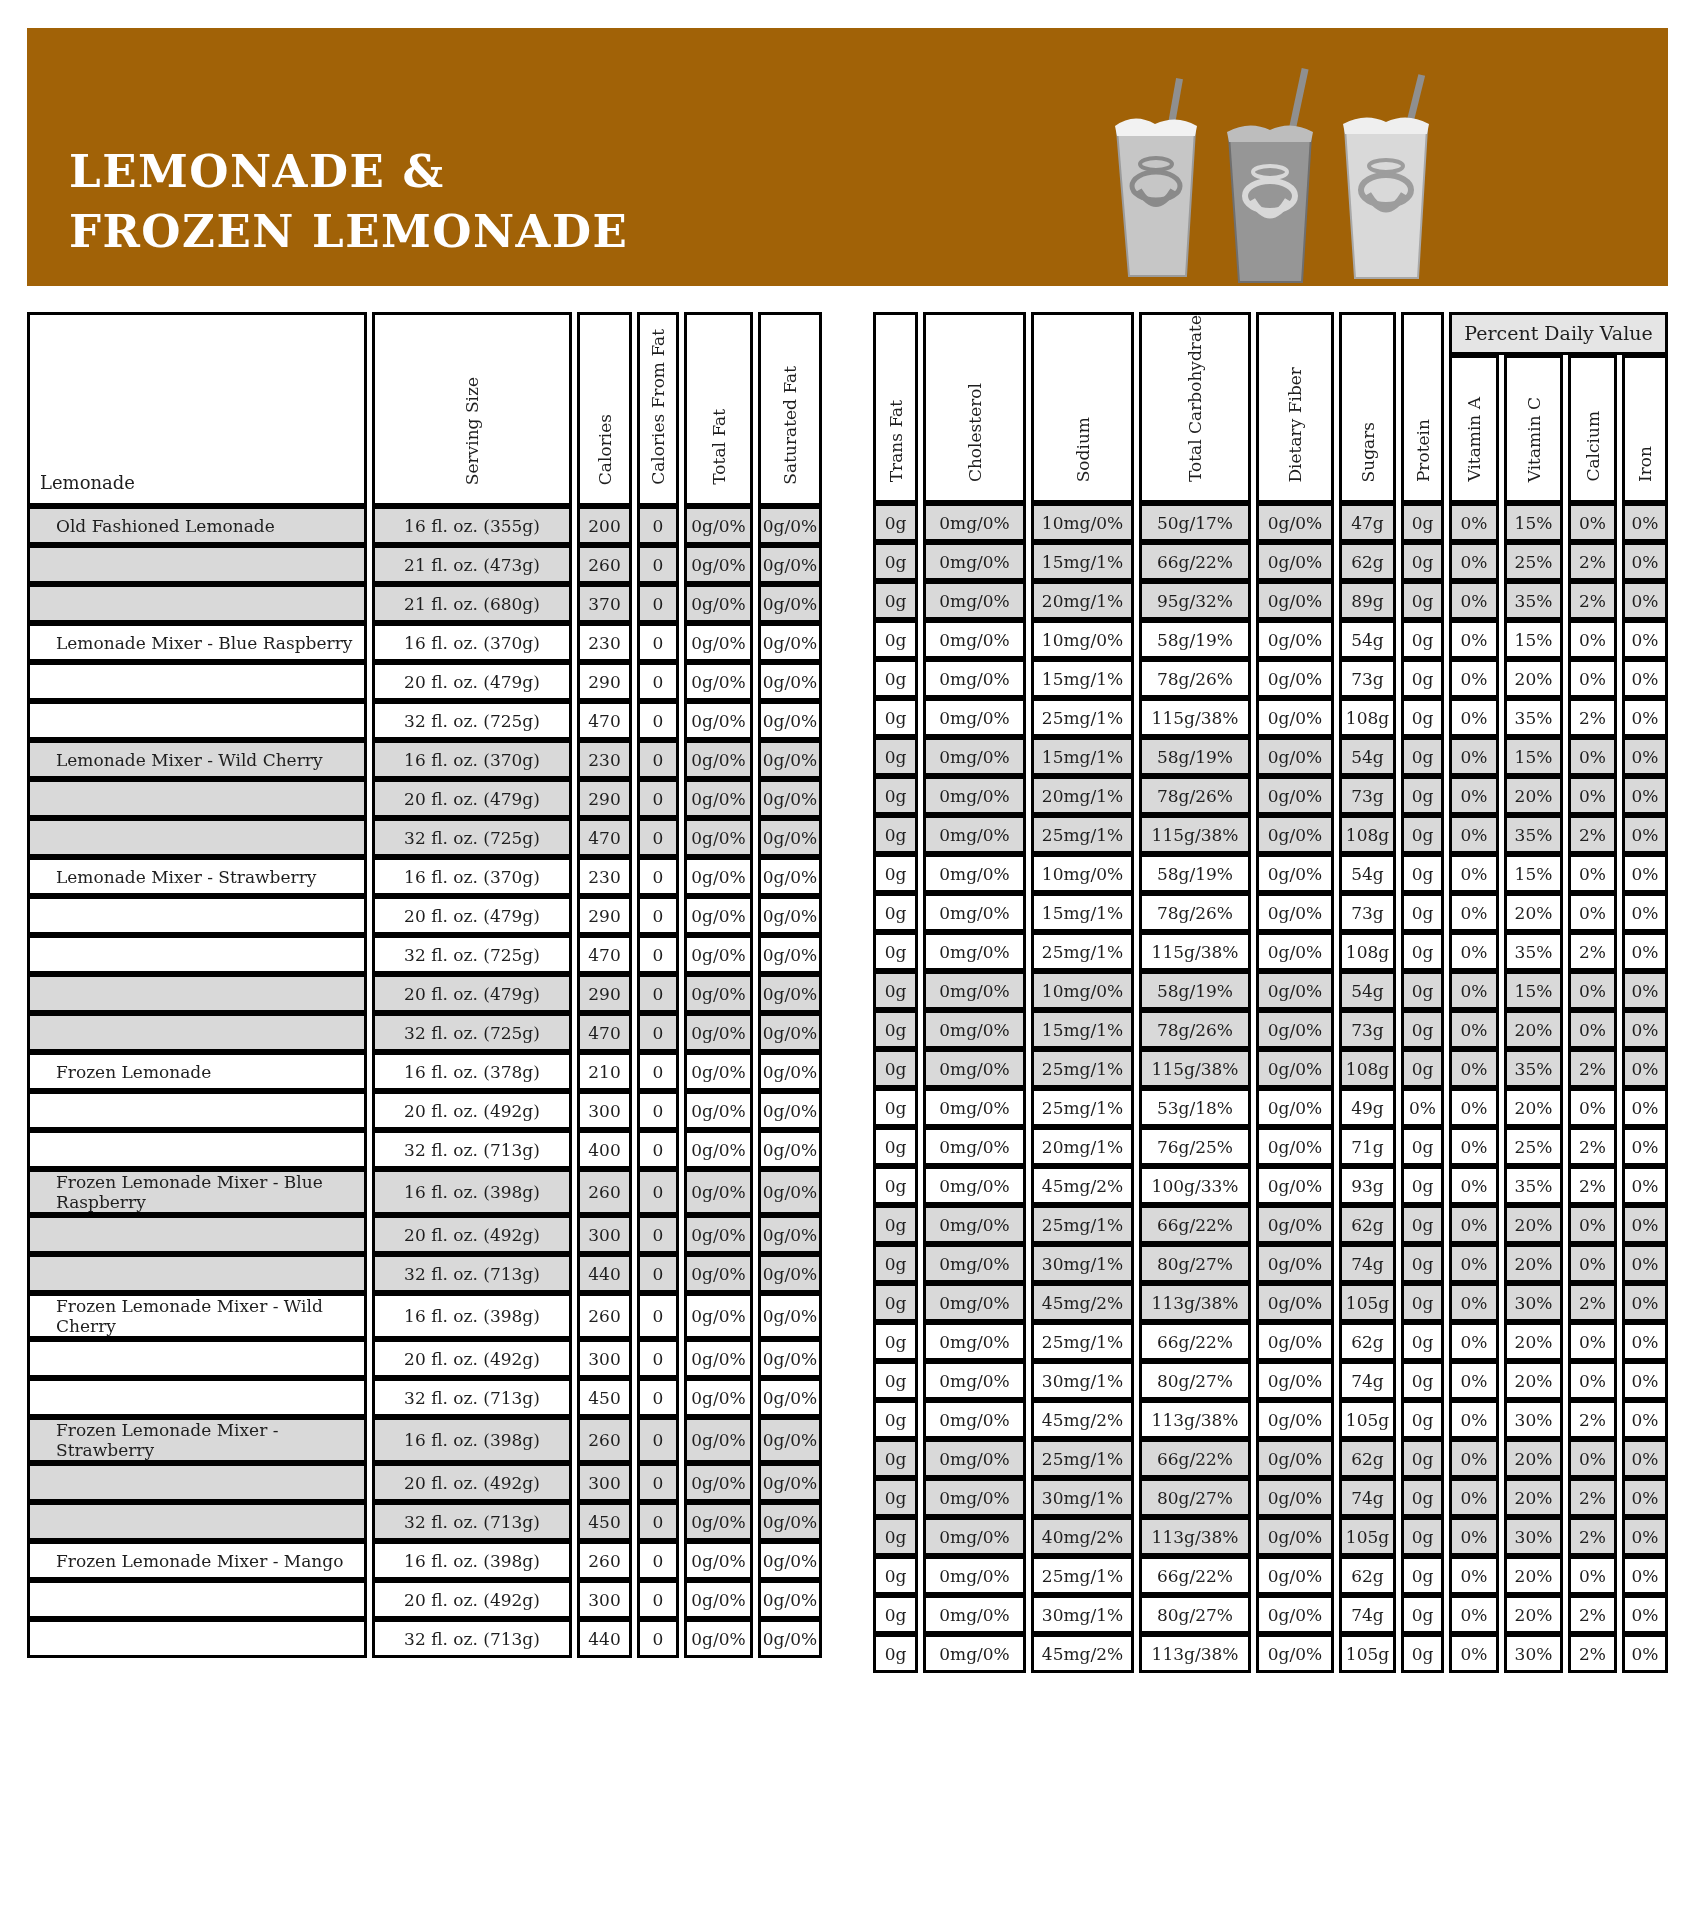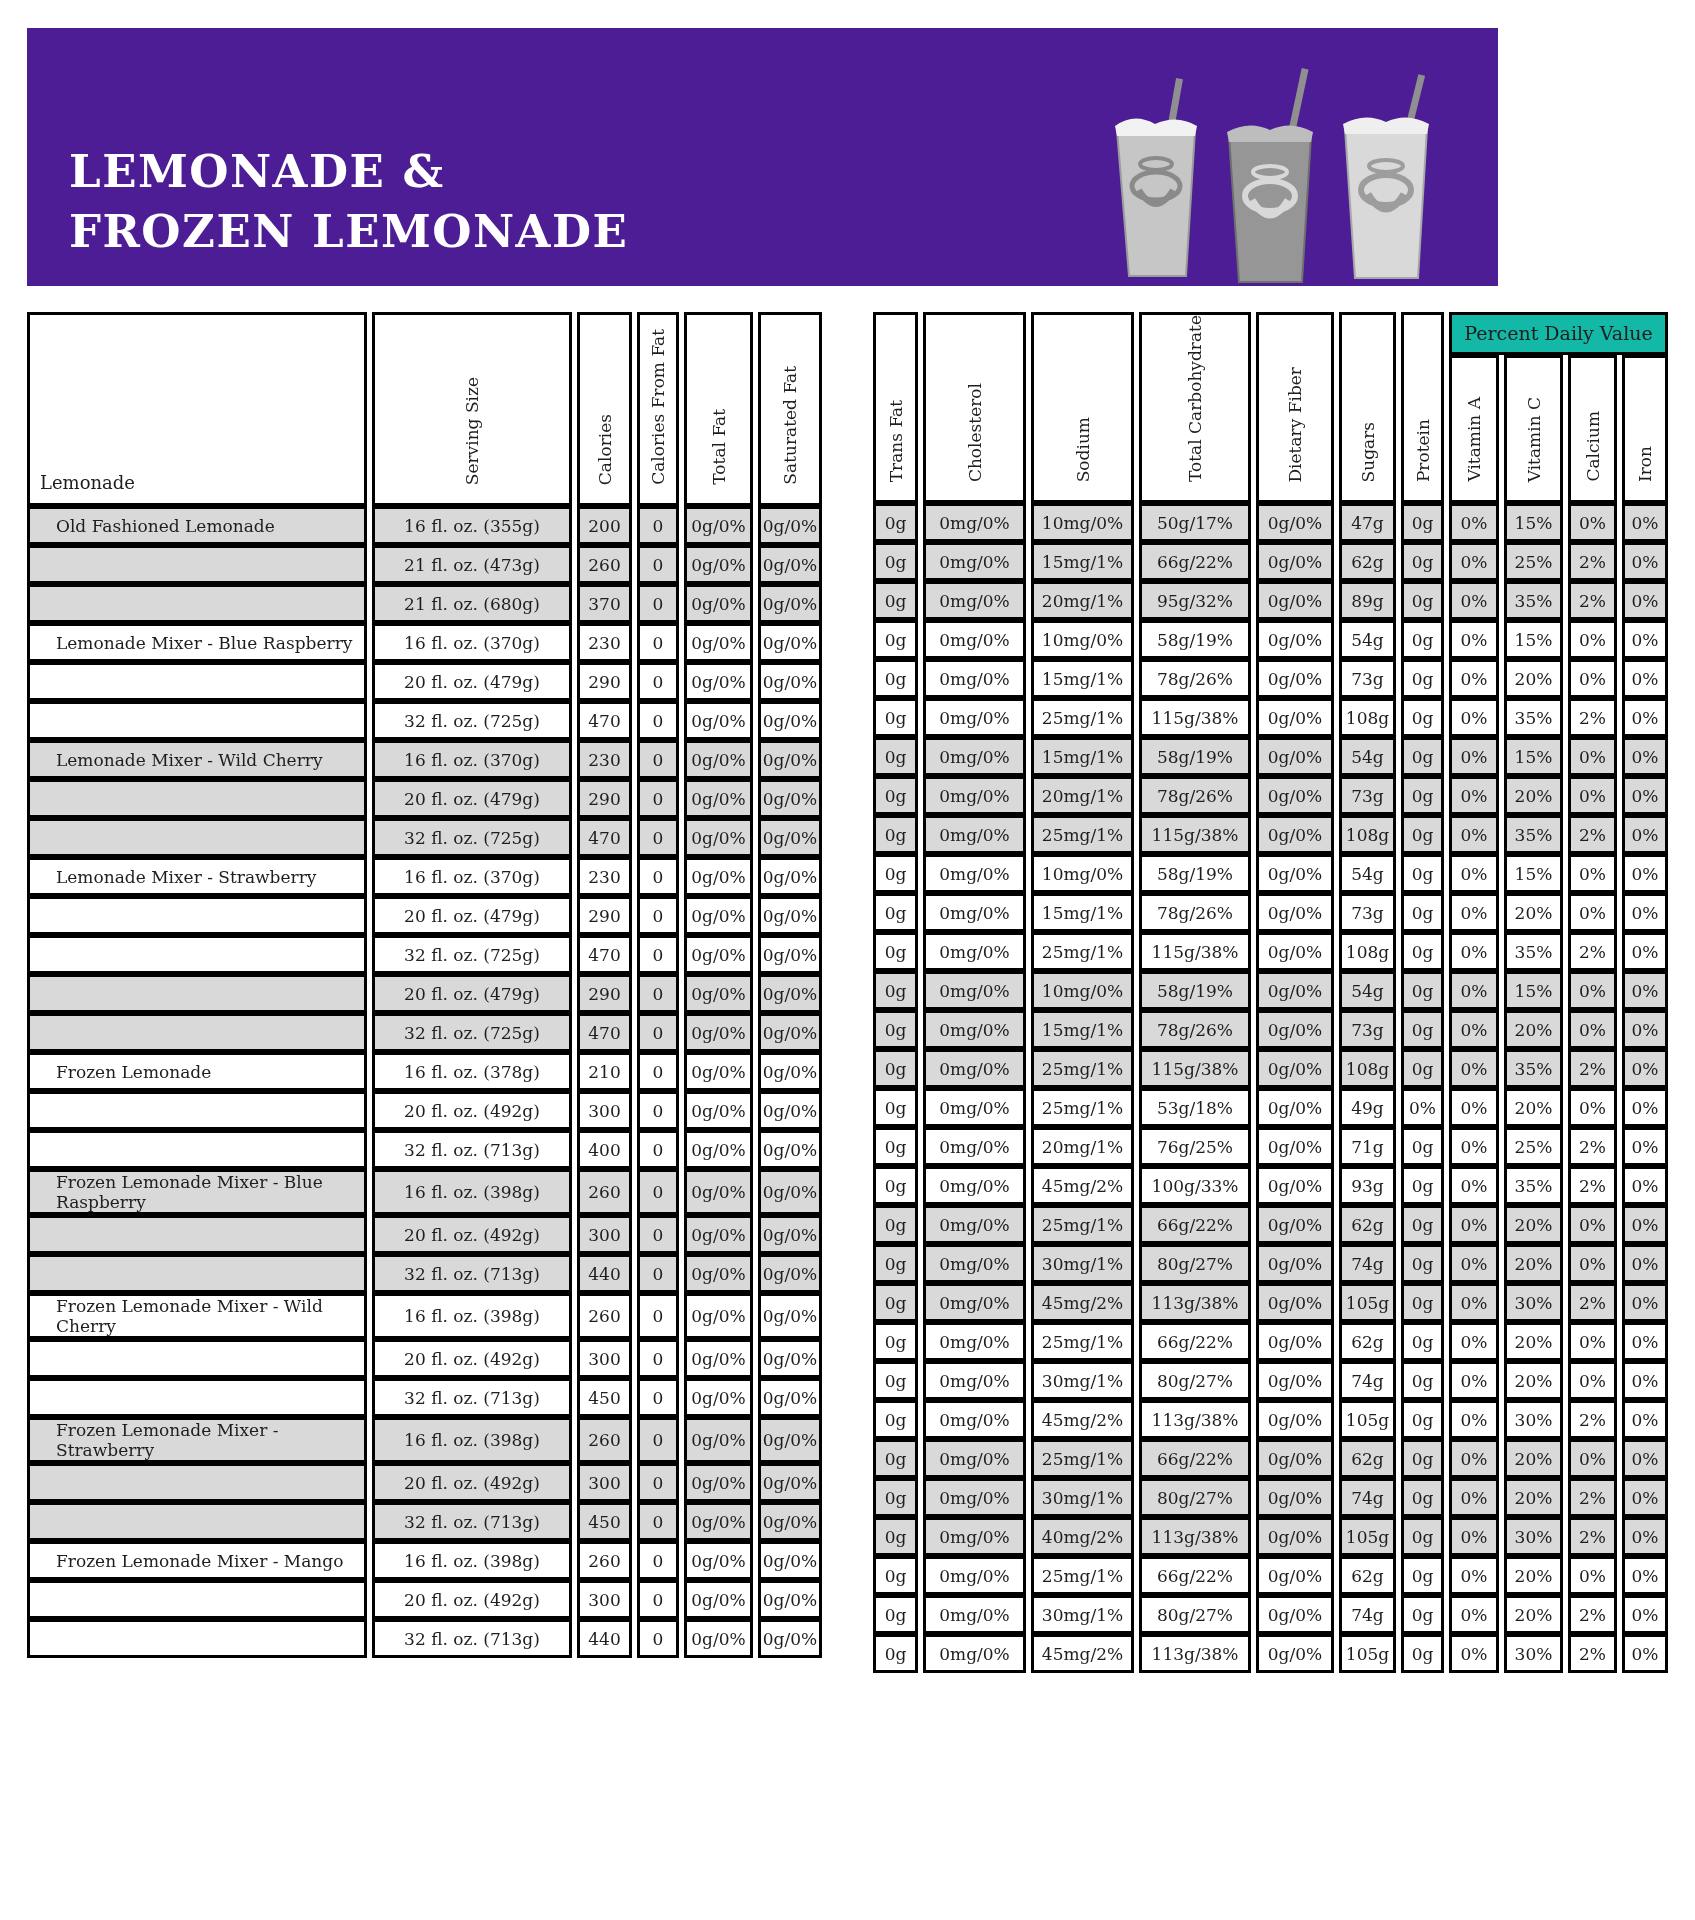--- a/index.html
+++ b/index.html
@@ -1,19 +1,19 @@
 <!DOCTYPE html>
 <html><head>
 <meta charset="utf-8">
 <style>
   html,body{margin:0;padding:0;background:#ffffff;}
   body{width:1695px;height:1920px;position:relative;font-family:"DejaVu Serif",serif;color:#1e1e1e;}
 
   
-  .banner{position:absolute;left:27px;top:28px;width:1471px;height:258px;background:#4c1d95;}
+  .banner{position:absolute;left:27px;top:28px;width:1641px;height:258px;background:#a16207;}
   .banner-title{position:absolute;left:42px;bottom:24px;color:#ffffff;font-weight:bold;
     font-size:45px;line-height:60px;letter-spacing:1.5px;font-family:"DejaVu Serif",serif;}
   .cups{position:absolute;left:1062px;top:40px;}
 
   
   .tbl{position:absolute;border-collapse:separate;border-spacing:5px 0;table-layout:fixed;}
   .tbl td,.tbl th{border:3px solid #000;background:#ffffff;font-weight:normal;
     font-size:17px;text-align:center;vertical-align:middle;padding:0;overflow:hidden;}
   .tbl td{height:33px;line-height:20px;}
   .tbl th{vertical-align:bottom;}
@@ -22,21 +22,21 @@
     font-size:17px;padding-top:14px;white-space:nowrap;}
   #left-table{left:22px;top:312px;width:805px;}
   #left-table th{height:178px;}
   #right-table{left:868px;top:312px;width:805px;}
   #right-table th.full{height:178px;}
   #right-table th.pdv{height:34px;vertical-align:middle;text-align:center;
     font-size:19px;padding:0;}
   #right-table th.vit{height:132px;}
   td.name{text-align:left;padding-left:26px;}
   tr.shaded td{background:#d9d9d9;}
-  th.pdv{background:#14b8a6;}
+  th.pdv{background:#e5e5e5;}
 </style>
 </head>
 <body>
 
 <div class="banner">
   <div class="banner-title">
     <div>LEMONADE &amp;</div>
     <div>FROZEN LEMONADE</div>
   </div>
   <svg class="cups" width="360" height="218" viewBox="0 0 360 218">

